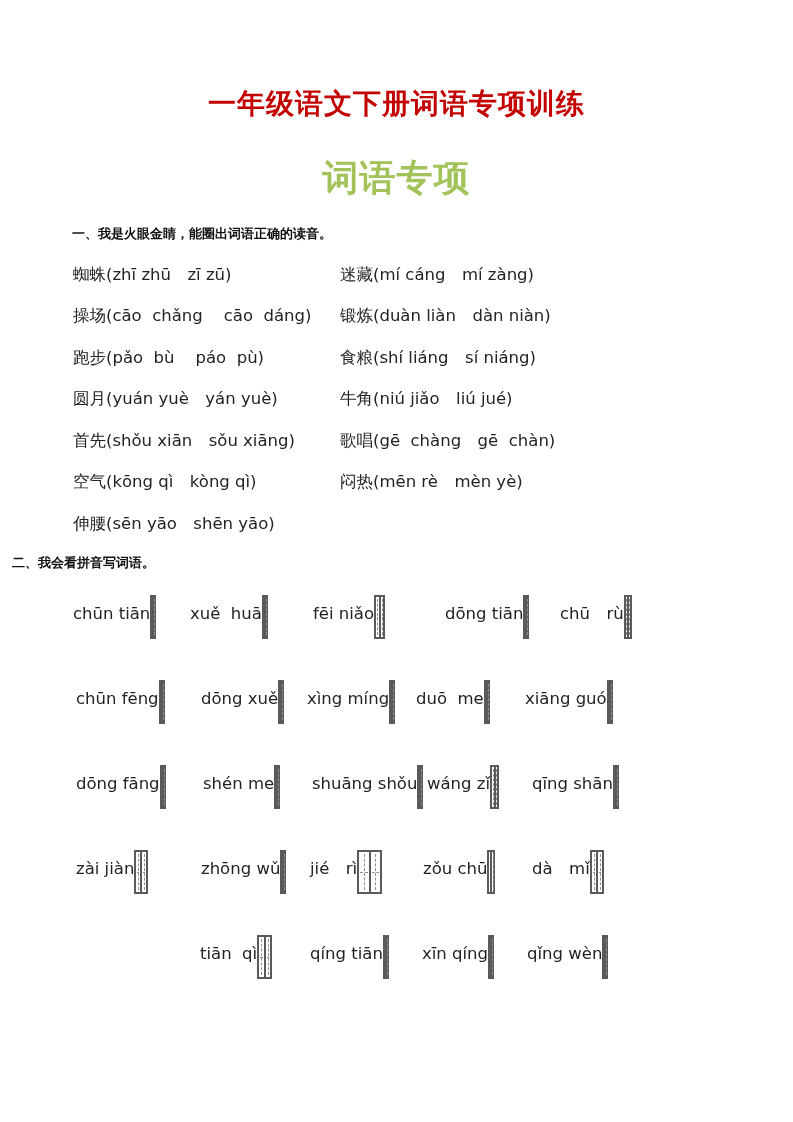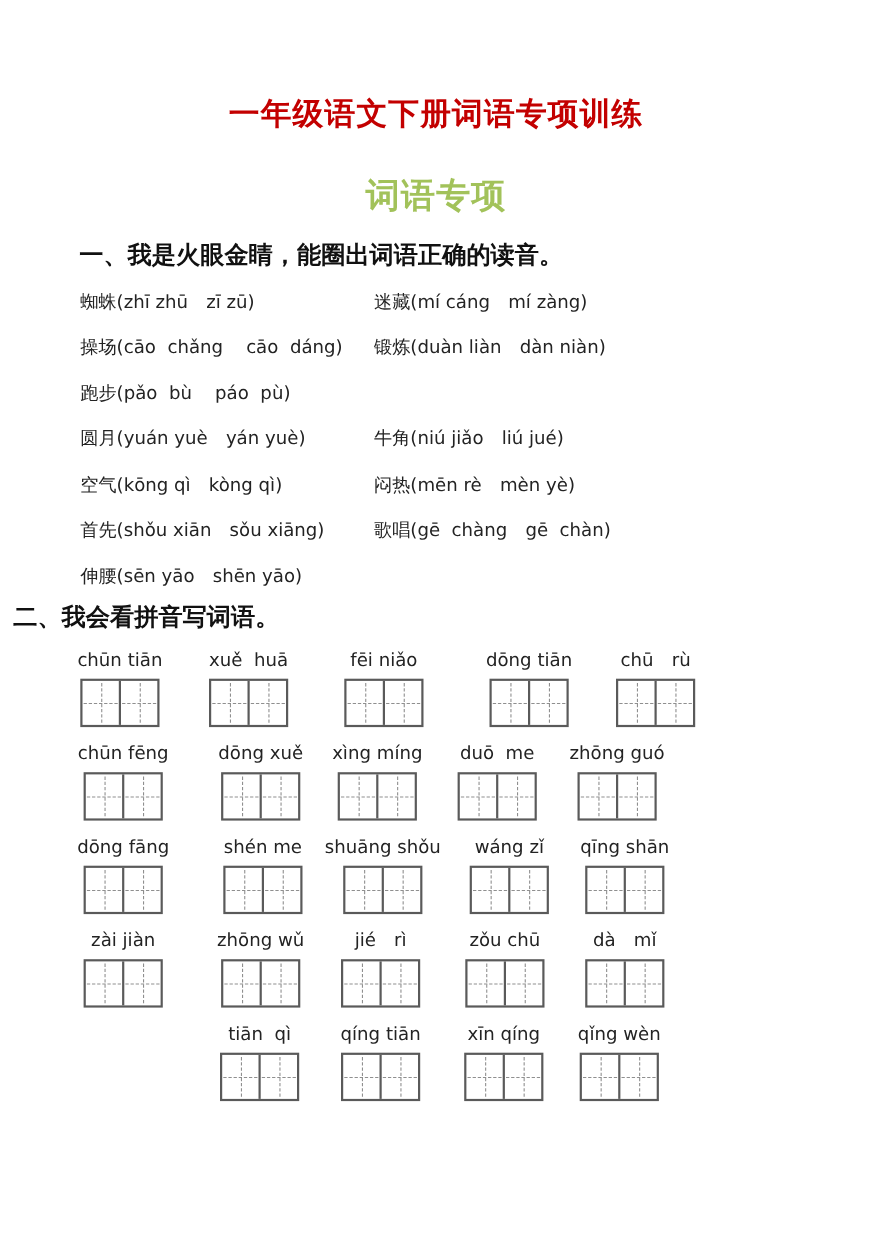--- a/index.html
+++ b/index.html
@@ -14,37 +14,37 @@
     overflow: hidden;
   }
   .doc-title {
     padding-top: 86px;
     text-align: center;
     font-size: 28px;
     line-height: 36px;
     font-weight: bold;
     color: #c30000;
     letter-spacing: 1px;
+    font-family: Liberation Serif, serif;
   }
   .doc-subtitle {
     margin-top: 36px;
     text-align: center;
-    font-size: 31px;
+    font-size: 36px;
     line-height: 40px;
     font-weight: bold;
     color: #a2c25a;
     letter-spacing: 1px;
   }
   .sec-heading {
     margin: 24px 0 0 72px;
-    font-size: 22px;
+    font-size: 13px;
     line-height: 24px;
     font-weight: bold;
     color: #111111;
-    font-family: Liberation Mono, monospace;
   }
   .s1-rows { margin: 8px 0 0 73px; }
   .s1row {
     height: 41.5px;
     display: flex;
     align-items: center;
     font-size: 16.5px;
     color: #232323;
   }
   .s1row .lcol { width: 267px; flex: none; white-space: pre; }
@@ -54,21 +54,21 @@
   .s2row {
     position: relative;
     height: 72px;
     margin-bottom: 13px;
   }
   .wcol {
     position: absolute;
     top: 0;
     width: 72px;
     display: flex;
-    flex-direction: column;
+    flex-direction: row;
     align-items: center;
   }
   .pinyin {
     height: 22px;
     line-height: 22px;
     font-size: 16.5px;
     color: #232323;
     white-space: pre;
   }
   .tianbox {
@@ -113,34 +113,35 @@
     <div class="s1row">
       <span class="lcol">蜘蛛(zhī zhū　zī zū)</span>
       <span class="rcol">迷藏(mí cáng　mí zàng)</span>
     </div>
     <div class="s1row">
       <span class="lcol">操场(cāo  chǎng    cāo  dáng)</span>
       <span class="rcol">锻炼(duàn liàn　dàn niàn)</span>
     </div>
     <div class="s1row">
       <span class="lcol">跑步(pǎo  bù    páo  pù)</span>
+      <span class="rcol">食粮(shí liáng　sí niáng)</span>
     </div>
     <div class="s1row">
       <span class="lcol">圆月(yuán yuè　yán yuè)</span>
       <span class="rcol">牛角(niú jiǎo　liú jué)</span>
     </div>
     <div class="s1row">
+      <span class="lcol">首先(shǒu xiān　sǒu xiāng)</span>
+      <span class="rcol">歌唱(gē  chàng　gē  chàn)</span>
+    </div>
+    <div class="s1row">
       <span class="lcol">空气(kōng qì　kòng qì)</span>
       <span class="rcol">闷热(mēn rè　mèn yè)</span>
     </div>
     <div class="s1row">
-      <span class="lcol">首先(shǒu xiān　sǒu xiāng)</span>
-      <span class="rcol">歌唱(gē  chàng　gē  chàn)</span>
-    </div>
-    <div class="s1row">
       <span class="lcol">伸腰(sēn yāo　shēn yāo)</span>
       <span class="rcol"></span>
     </div>
   </div>
 
   <div class="sec-heading sec2-heading">二、我会看拼音写词语。</div>
 
   <div class="s2-rows">
 
     <div class="s2row">
@@ -204,21 +205,21 @@
           </div>
       </div>
       <div class="wcol" style="left:416px">
         <div class="pinyin">duō  me</div>
         <div class="tianbox">
             <div class="cell"></div>
             <div class="cell"></div>
           </div>
       </div>
       <div class="wcol" style="left:525px">
-        <div class="pinyin">zhōng guó</div>
+        <div class="pinyin">xiāng guó</div>
         <div class="tianbox">
             <div class="cell"></div>
             <div class="cell"></div>
           </div>
       </div>
     </div>
 
     <div class="s2row">
       <div class="wcol" style="left:203px">
         <div class="pinyin">shén me</div>

